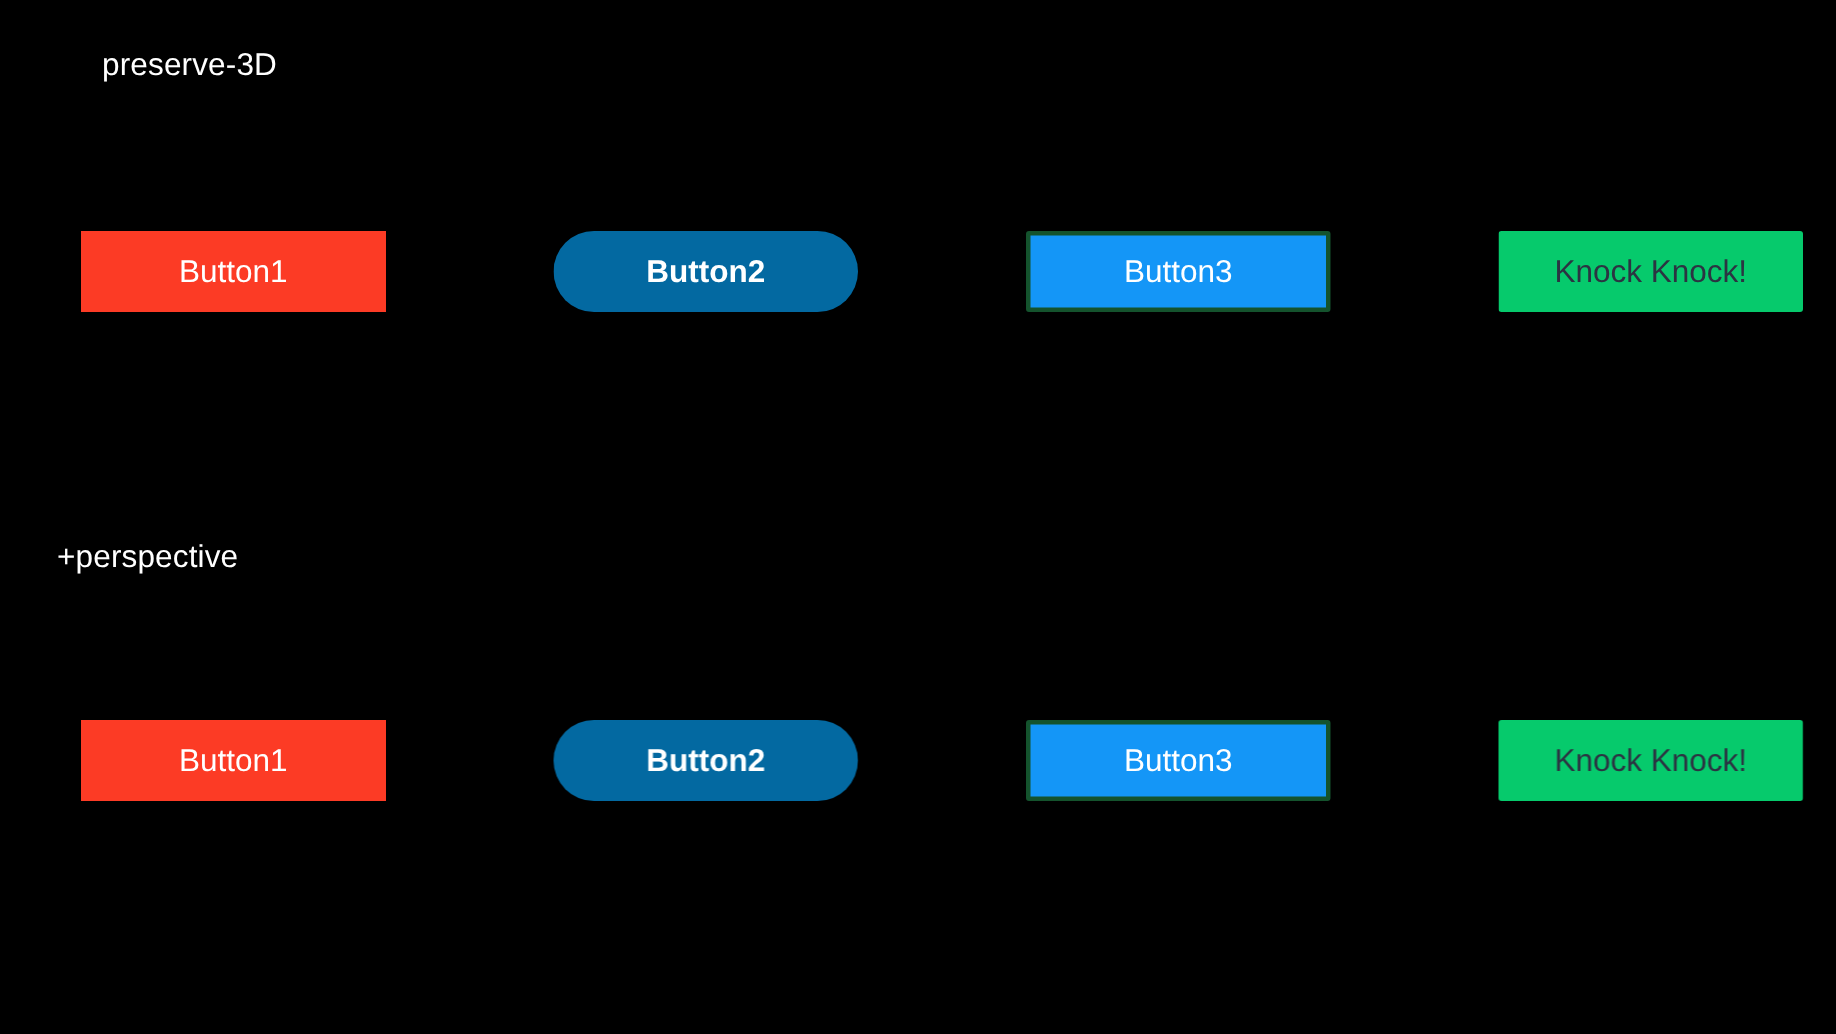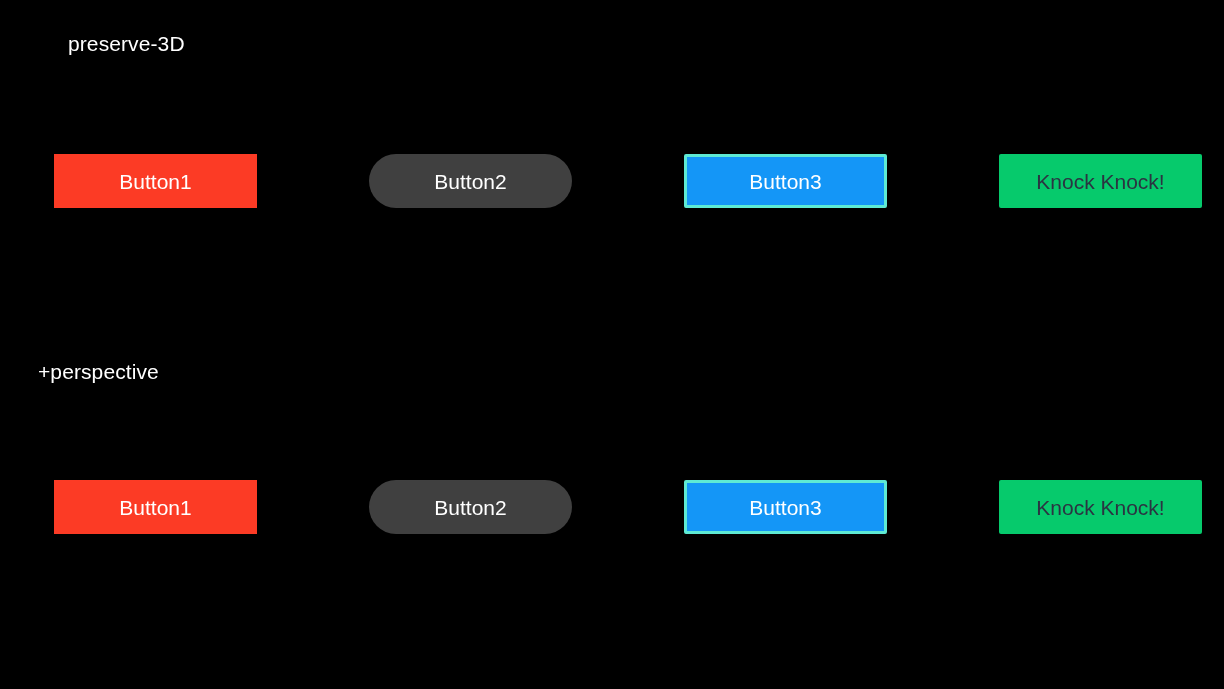--- a/index.html
+++ b/index.html
@@ -91,32 +91,33 @@
     width: 203px;
     background: #fc3b25;
     color: #ffffff;
     border-radius: 0;
   }
 
   
   .btn-2 {
     left: 369px;
     width: 203px;
-    background: #404040;
+    background: #0369a1;
     color: #ffffff;
     border-radius: 27px;
+    font-weight: bold;
   }
 
   
   .btn-3 {
     left: 684px;
     width: 203px;
     background: #1496f7;
     color: #ffffff;
-    border: 3px solid #5eead4;
+    border: 3px solid #14532d;
     border-radius: 2px;
   }
 
   
   .btn-4 {
     left: 999px;
     width: 203px;
     background: #06ca6c;
     color: #2b3442;
     border-radius: 2px;

